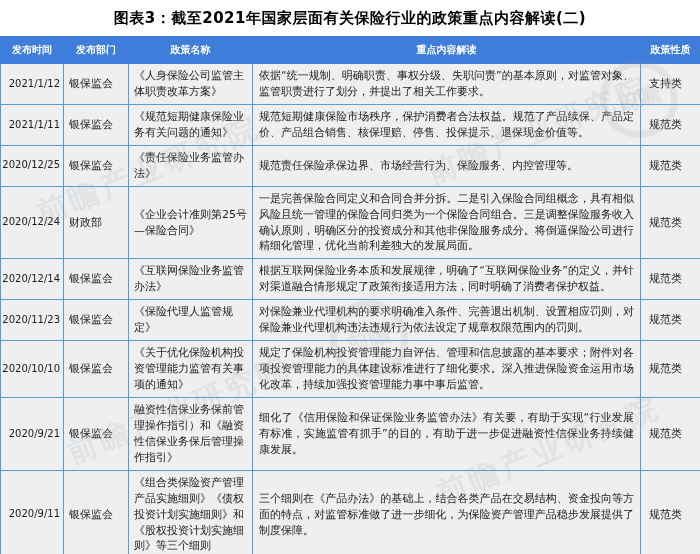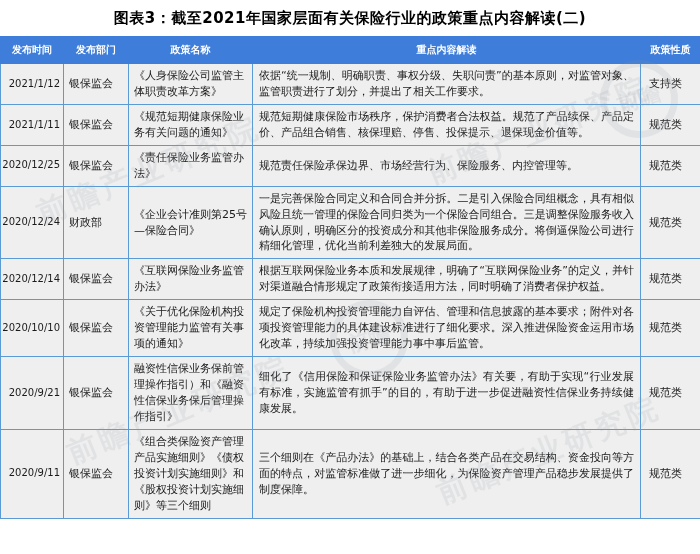--- a/index.html
+++ b/index.html
@@ -124,20 +124,27 @@
         <td class="nature">规范类</td>
       </tr>
       <tr>
         <td class="date">2020/12/14</td>
         <td class="dept">银保监会</td>
         <td class="name">《互联网保险业务监管办法》</td>
         <td class="content">根据互联网保险业务本质和发展规律，明确了“互联网保险业务”的定义，并针对渠道融合情形规定了政策衔接适用方法，同时明确了消费者保护权益。</td>
         <td class="nature">规范类</td>
       </tr>
       <tr>
+        <td class="date">2020/11/23</td>
+        <td class="dept">银保监会</td>
+        <td class="name">《保险代理人监管规定》</td>
+        <td class="content">对保险兼业代理机构的要求明确准入条件、完善退出机制、设置相应罚则，对保险兼业代理机构违法违规行为依法设定了规章权限范围内的罚则。</td>
+        <td class="nature">规范类</td>
+      </tr>
+      <tr>
         <td class="date">2020/10/10</td>
         <td class="dept">银保监会</td>
         <td class="name">《关于优化保险机构投资管理能力监管有关事项的通知》</td>
         <td class="content">规定了保险机构投资管理能力自评估、管理和信息披露的基本要求；附件对各项投资管理能力的具体建设标准进行了细化要求。深入推进保险资金运用市场化改革，持续加强投资管理能力事中事后监管。</td>
         <td class="nature">规范类</td>
       </tr>
       <tr>
         <td class="date">2020/9/21</td>
         <td class="dept">银保监会</td>
         <td class="name">融资性信保业务保前管理操作指引）和《融资性信保业务保后管理操作指引》</td>

